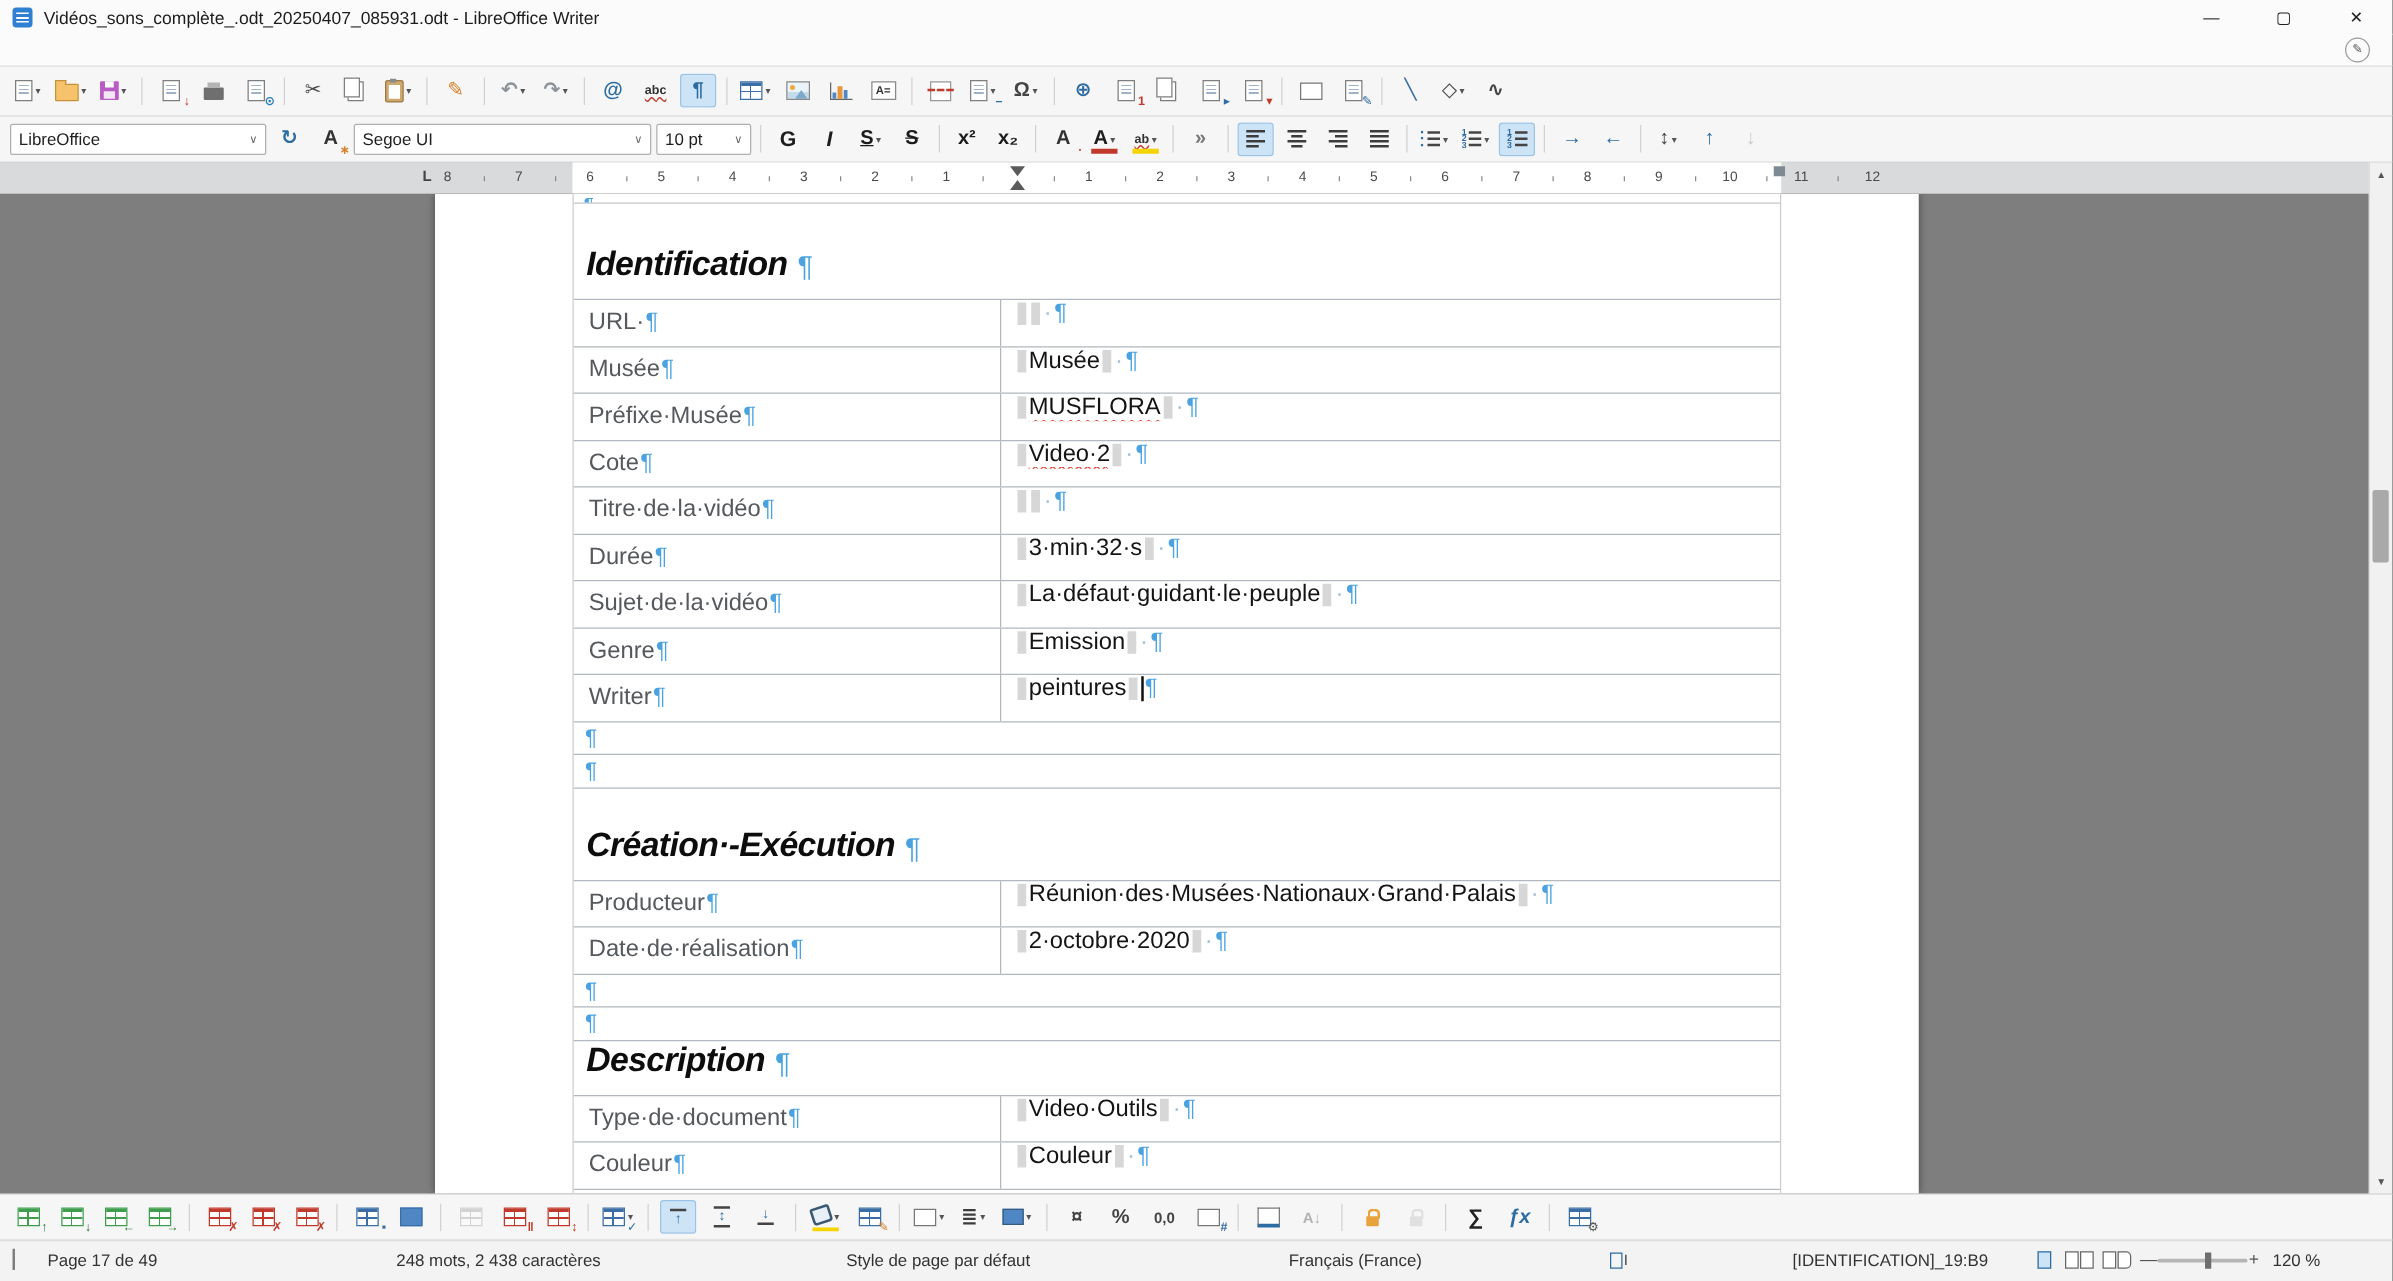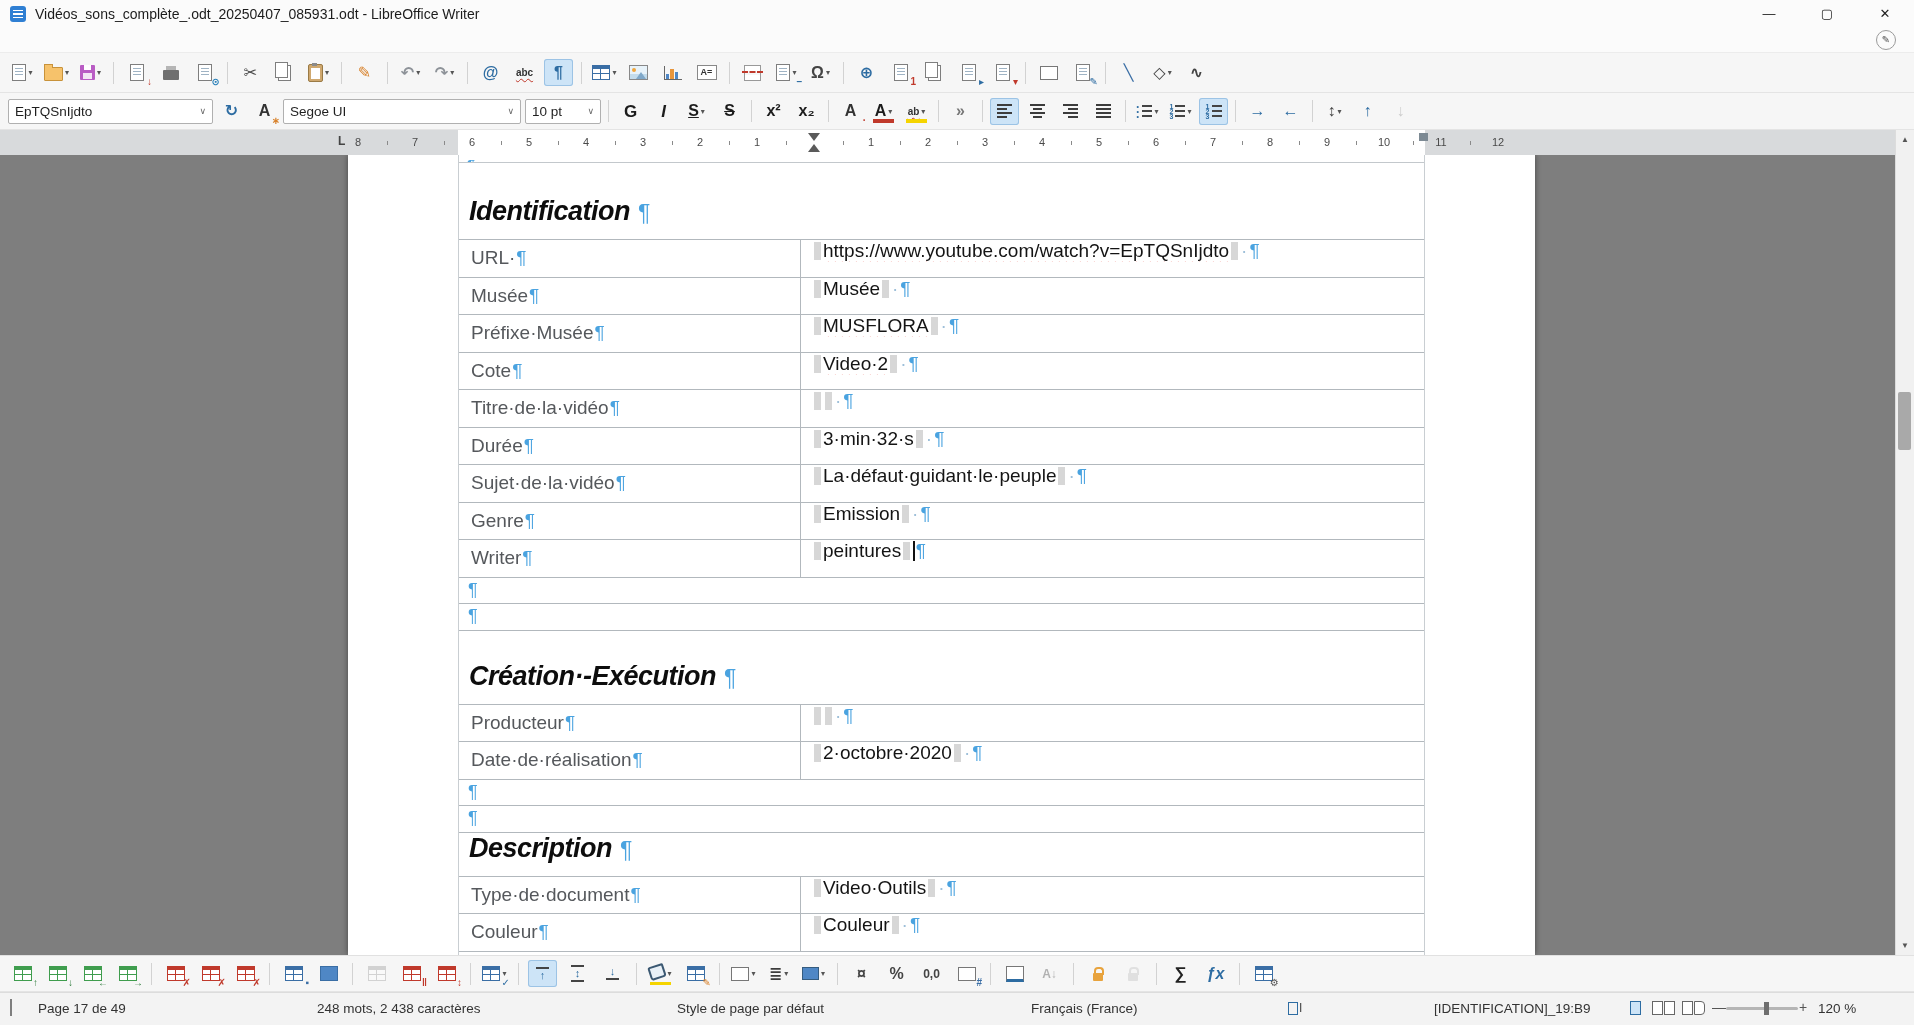--- a/index.html
+++ b/index.html
@@ -273,21 +273,21 @@
       <b class="g" style="color: rgb(68, 68, 68);">◇</b>
       <span class="dd">▾</span>
     </span>
     <span class="tbi">
       <b class="g" style="color: rgb(68, 68, 68);">∿</b>
     </span>
   </div>
 
 <div class="tb" id="tb-fmt">
   <div class="combo" style="width:205px">
-    <span>EpTQSnIjdto</span>
+    <span>LibreOffice</span>
     <span class="ca">∨</span>
   </div>
   <span id="fmt-style-icons" style="display:flex;gap:4px">
       <span class="tbi">
         <b class="g" style="color: rgb(45, 108, 162);">↻</b>
       </span>
       <span class="tbi">
         <b class="g" style="color: rgb(51, 51, 51);">A</b>
         <span class="ov" style="color: rgb(216, 129, 42);">∗</span>
       </span>
@@ -447,21 +447,20 @@
           <span class="hp">¶</span>
         </div>
         <div class="dtable">
           <div class="drow">
             <div class="dlab">
               <span class="labt">URL·</span>
               <span class="pil">¶</span>
             </div>
             <div class="dval">
               <span class="fsh"></span>
-              <span class="valt sq">https://www.youtube.com/watch?v=EpTQSnIjdto</span>
               <span class="fsh"></span>
               <span class="tdot">·</span>
               <span class="pil">¶</span>
             </div>
           </div>
           <div class="drow">
             <div class="dlab">
               <span class="labt">Musée</span>
               <span class="pil">¶</span>
             </div>
@@ -575,20 +574,21 @@
           <span class="hp">¶</span>
         </div>
         <div class="dtable">
           <div class="drow">
             <div class="dlab">
               <span class="labt">Producteur</span>
               <span class="pil">¶</span>
             </div>
             <div class="dval">
               <span class="fsh"></span>
+              <span class="valt">Réunion·des·Musées·Nationaux·Grand·Palais</span>
               <span class="fsh"></span>
               <span class="tdot">·</span>
               <span class="pil">¶</span>
             </div>
           </div>
           <div class="drow">
             <div class="dlab">
               <span class="labt">Date·de·réalisation</span>
               <span class="pil">¶</span>
             </div>

